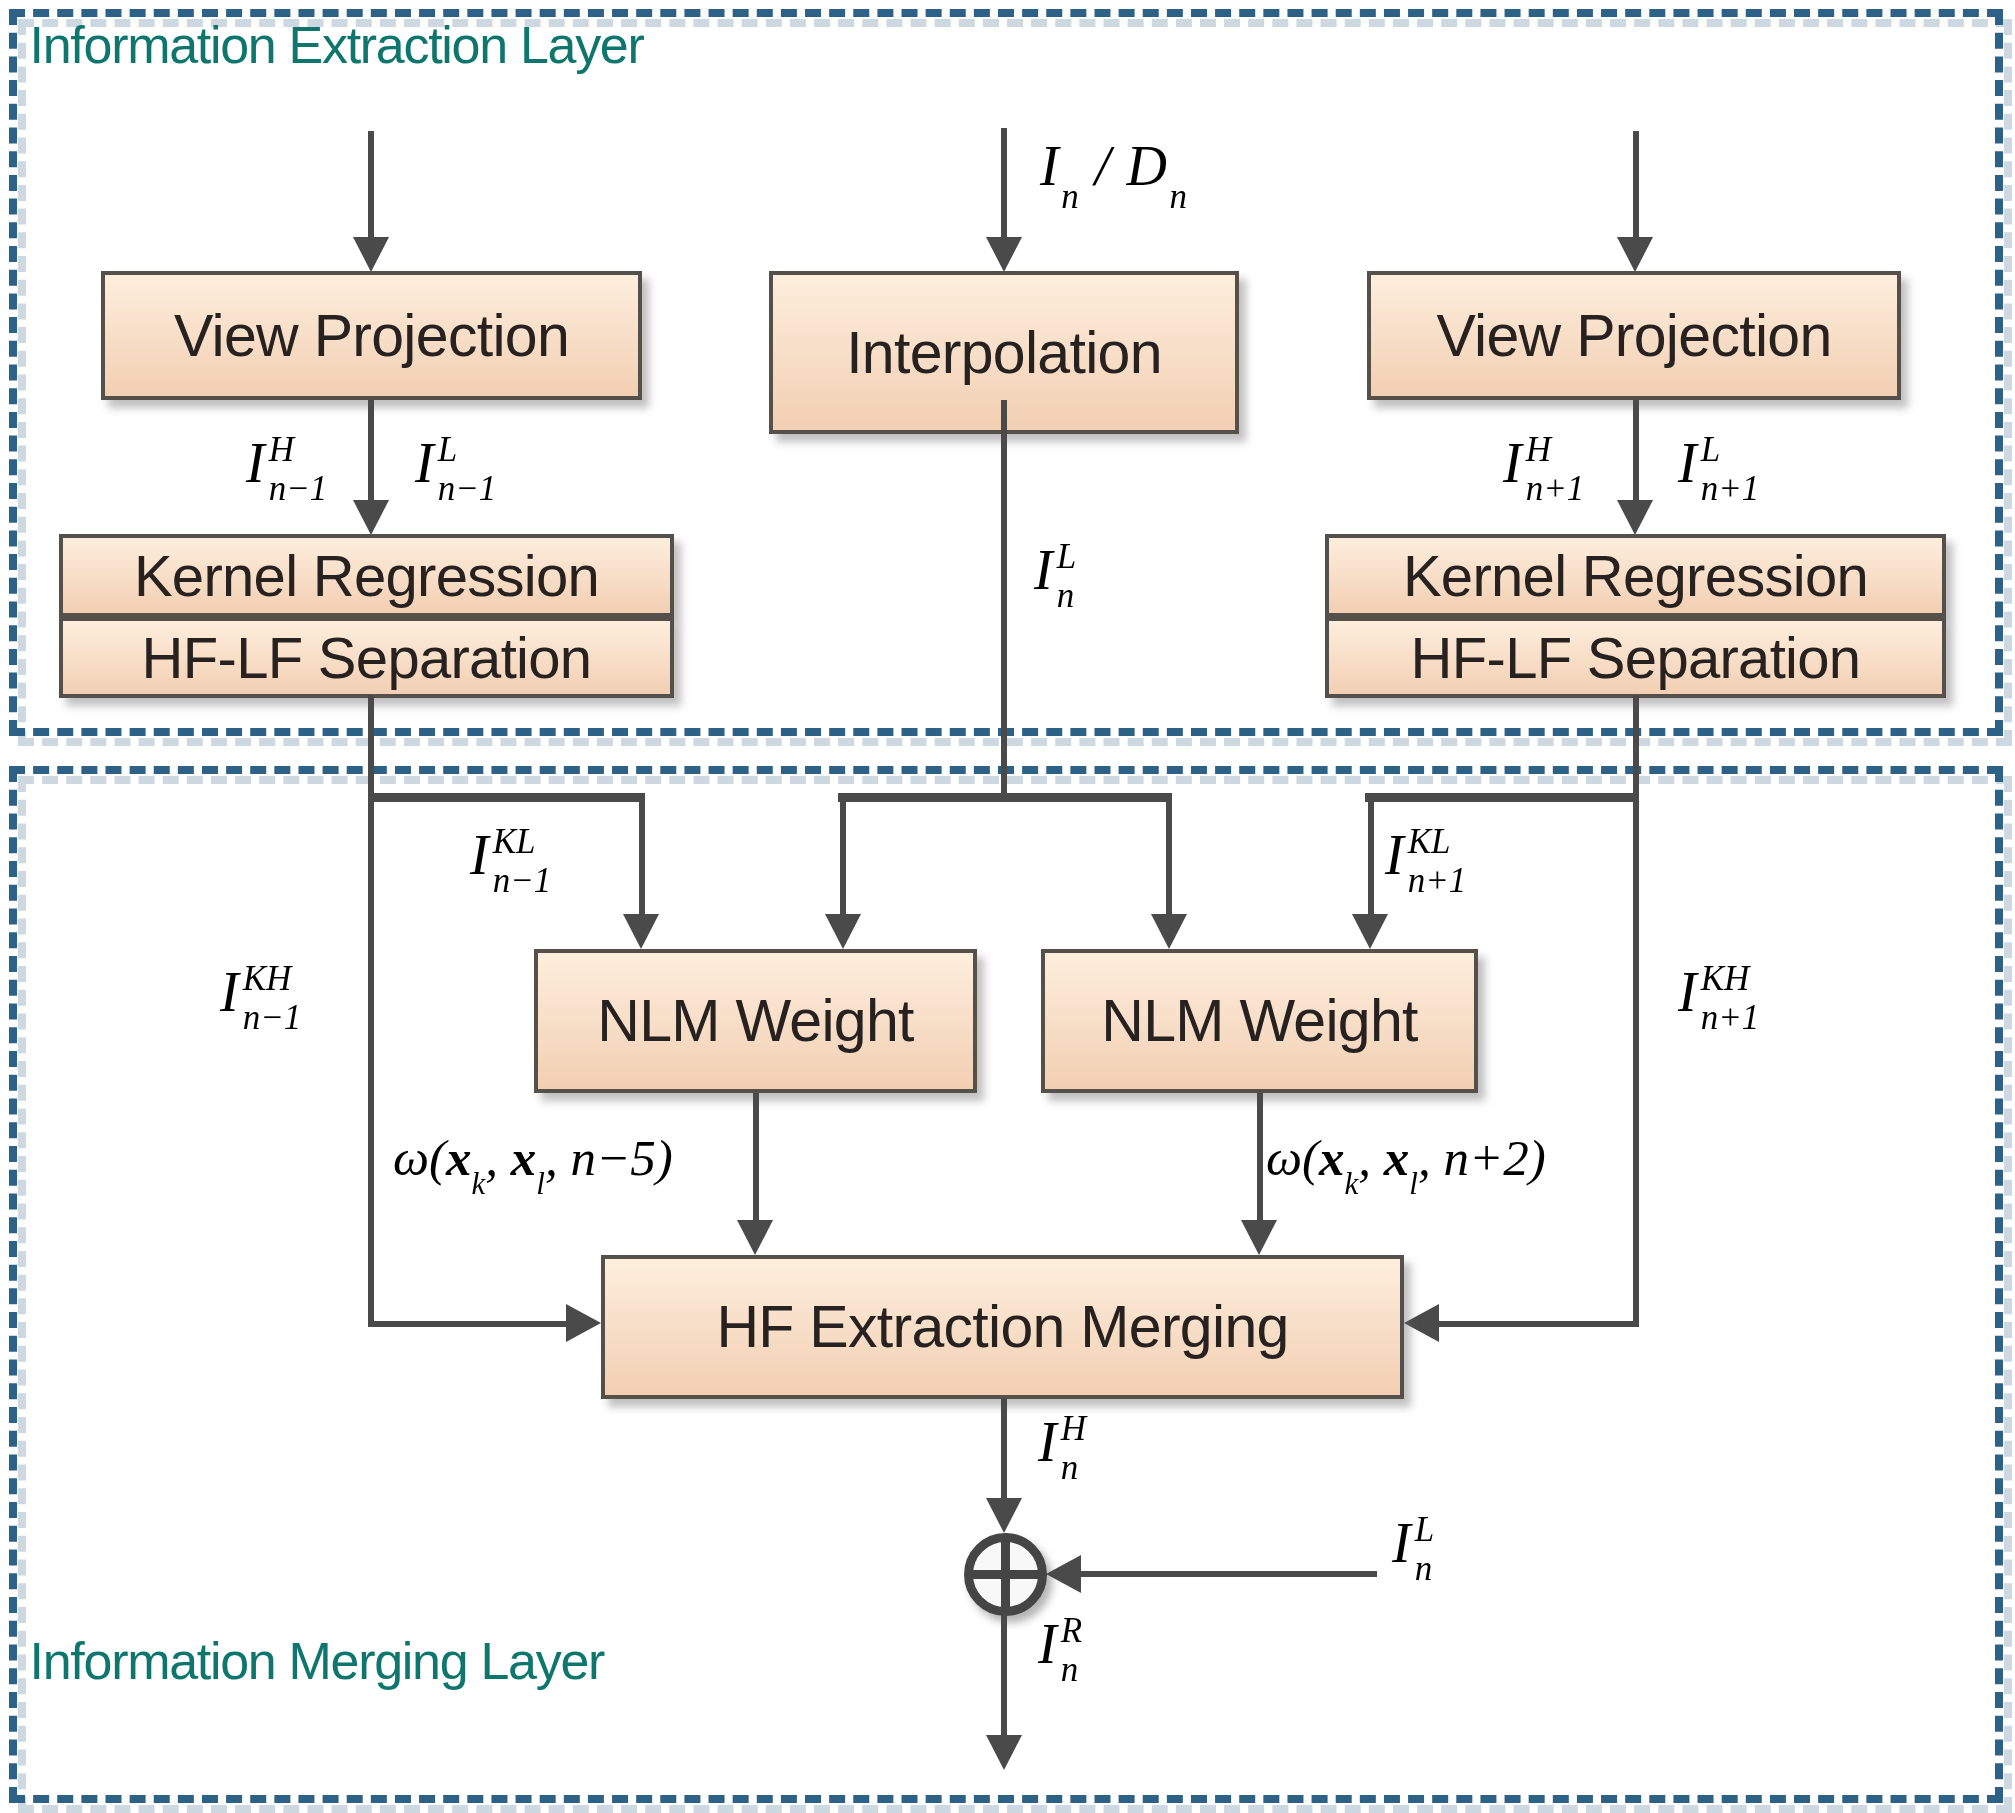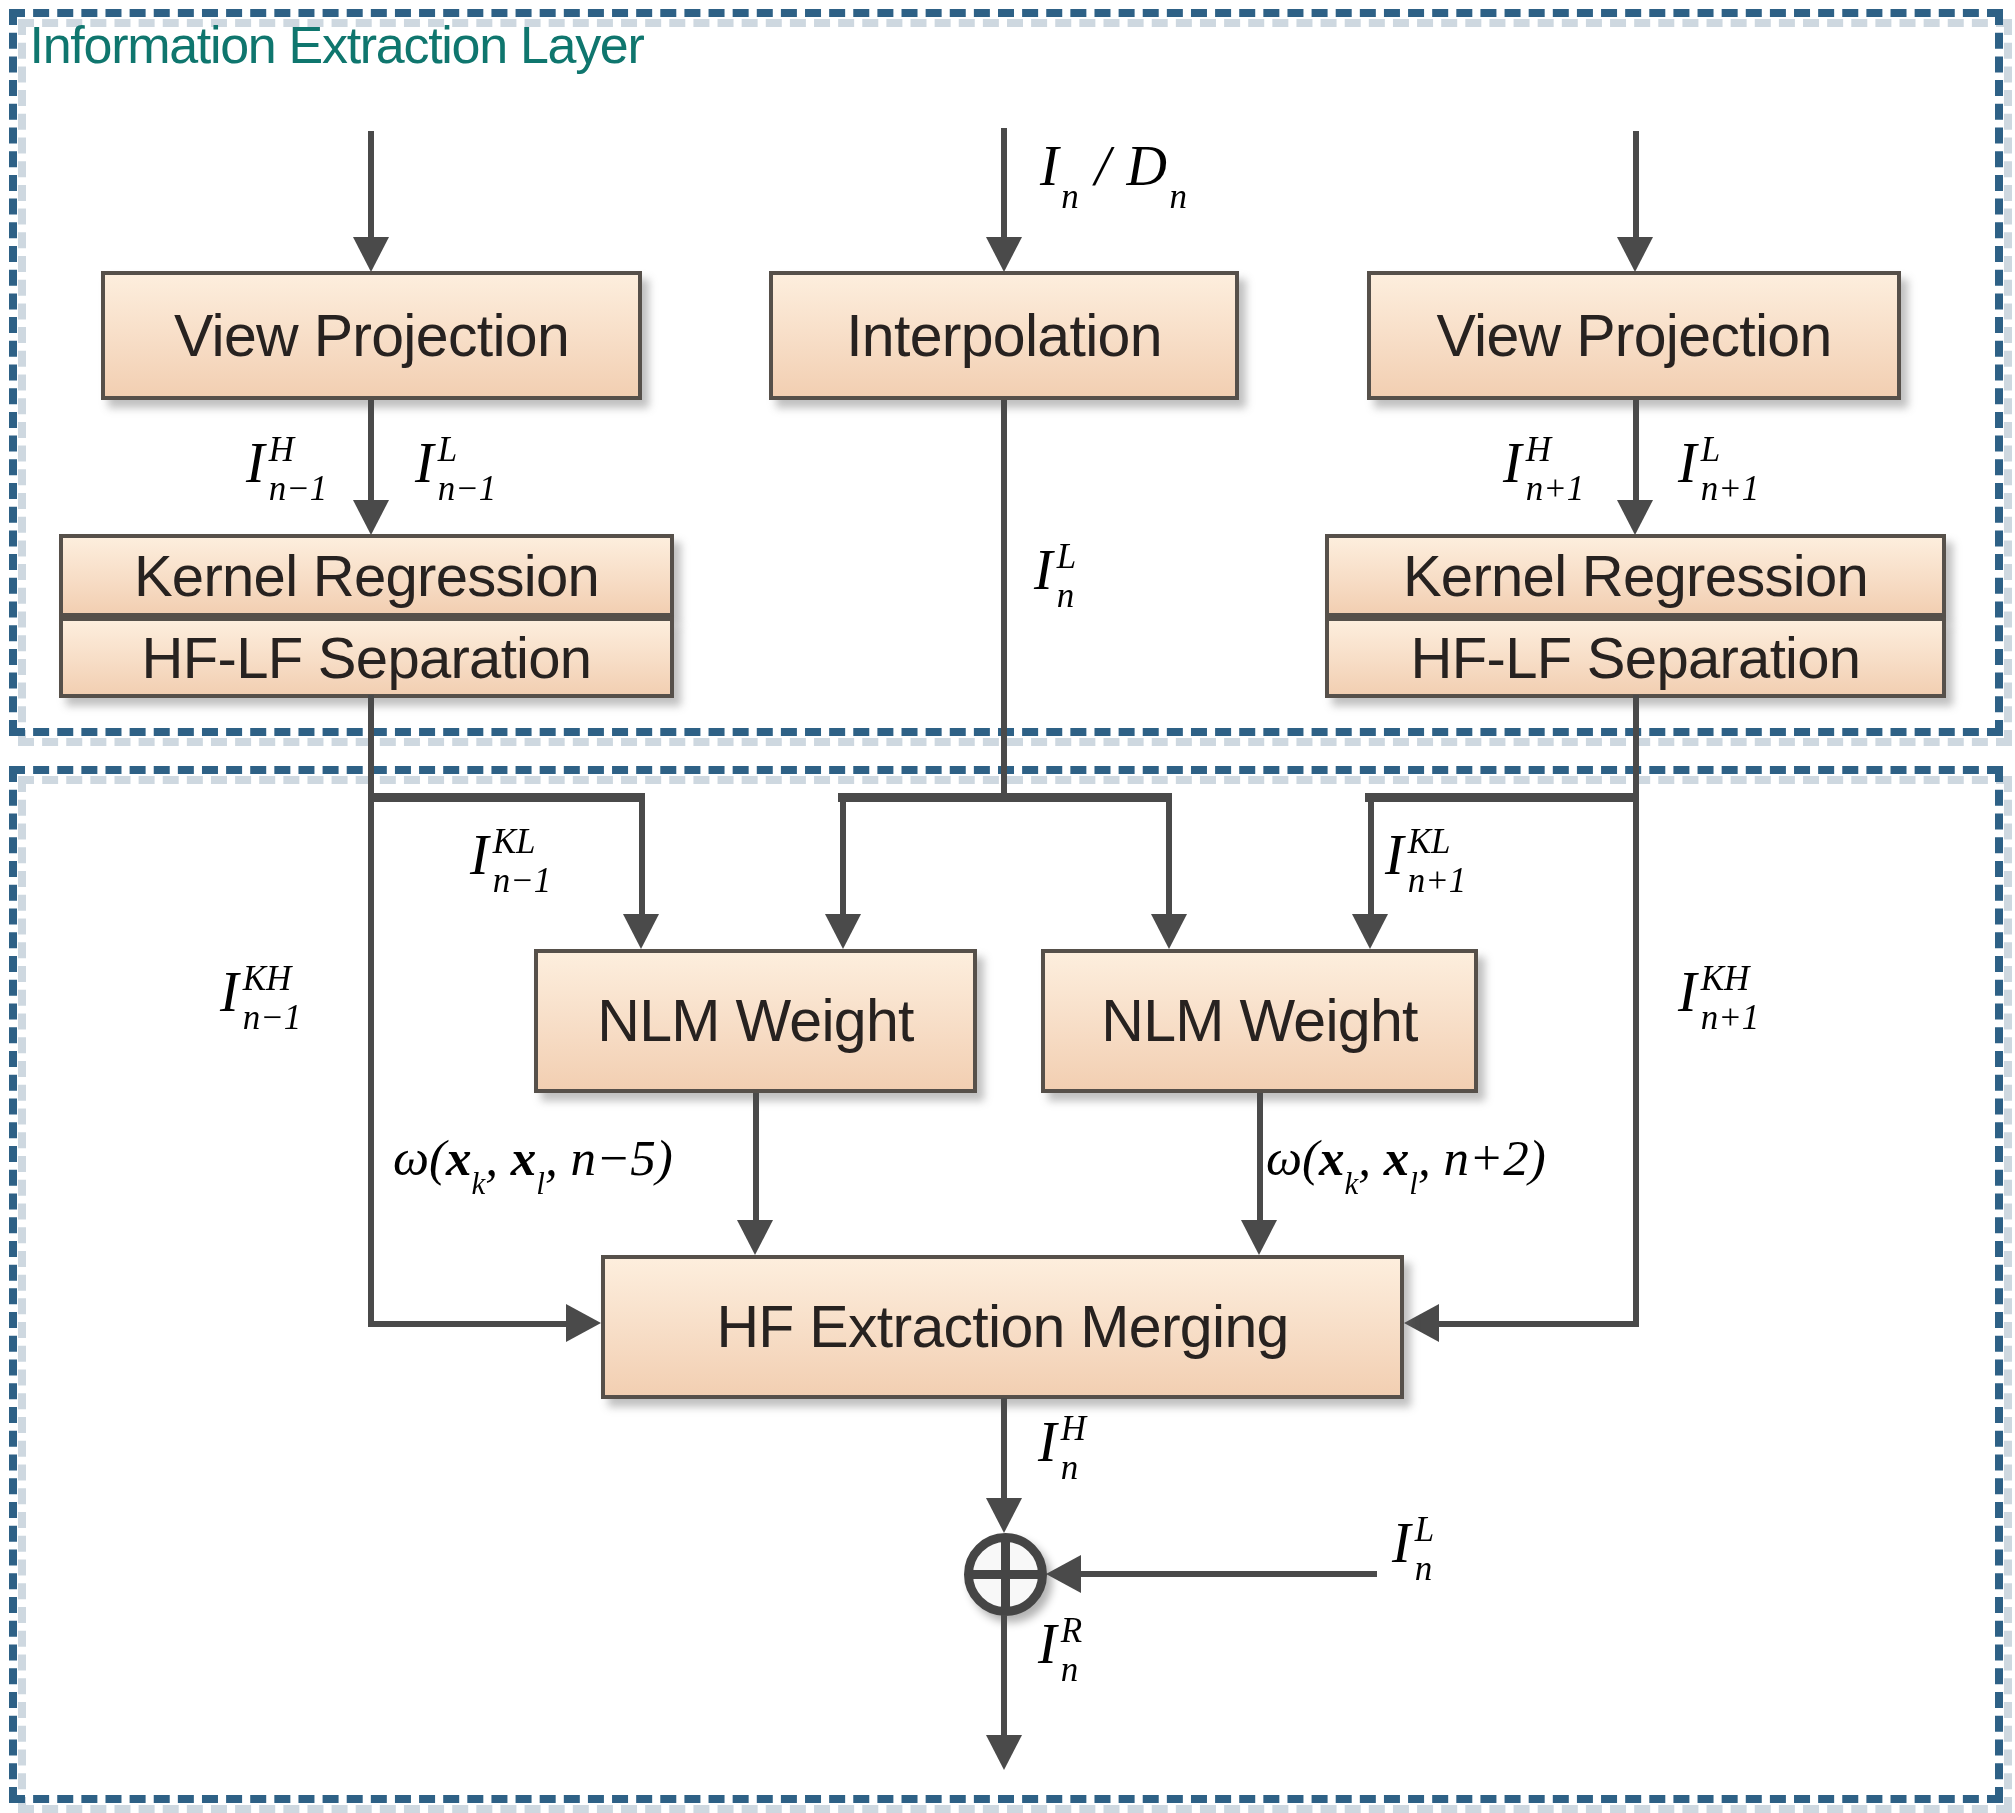--- a/index.html
+++ b/index.html
@@ -52,34 +52,35 @@
 </style>
 </head>
 <body>
 
 <div id="canvas">
 
   <div class="layer-box" style="left:9.4px;top:9.4px;width:1994px;height:727px;"></div>
   <div class="layer-box" style="left:9.4px;top:766px;width:1994px;height:1037px;"></div>
 
   <div class="title" style="left:29.6px;top:14.8px;">Information Extraction Layer</div>
+  <div class="title" style="left:29.6px;top:1631px;">Information Merging Layer</div>
 
   <div class="vline" style="left:368px;top:131px;height:107px;"></div>
   <div class="arrow-down" style="left:353px;top:237px;"></div>
   <div class="vline" style="left:1001px;top:128px;height:111px;"></div>
   <div class="arrow-down" style="left:986px;top:237px;"></div>
   <div class="vline" style="left:1633px;top:131px;height:107px;"></div>
   <div class="arrow-down" style="left:1617px;top:237px;"></div>
 
   <div class="mlabel" style="left:1040px;top:136px;">
     <span>I</span><span class="psub">n</span><span class="psep">/</span><span>D</span><span class="psub">n</span>
   </div>
 
   <div class="node" style="left:101px;top:271px;width:541px;height:129px;">View Projection</div>
-  <div class="node" style="left:769px;top:271px;width:470px;height:129px;">Interpolation</div>
+  <div class="node" style="left:769px;top:271px;width:470px;height:163px;">Interpolation</div>
   <div class="node" style="left:1367px;top:271px;width:534px;height:129px;">View Projection</div>
 
   <div class="vline" style="left:368px;top:400px;height:102px;"></div>
   <div class="arrow-down" style="left:353px;top:500px;"></div>
   <div class="vline" style="left:1633px;top:400px;height:102px;"></div>
   <div class="arrow-down" style="left:1617px;top:500px;"></div>
 
   <div class="mlabel" style="left:246px;top:430px;">
     <span>I</span><span class="stk">
         <span>H</span>

